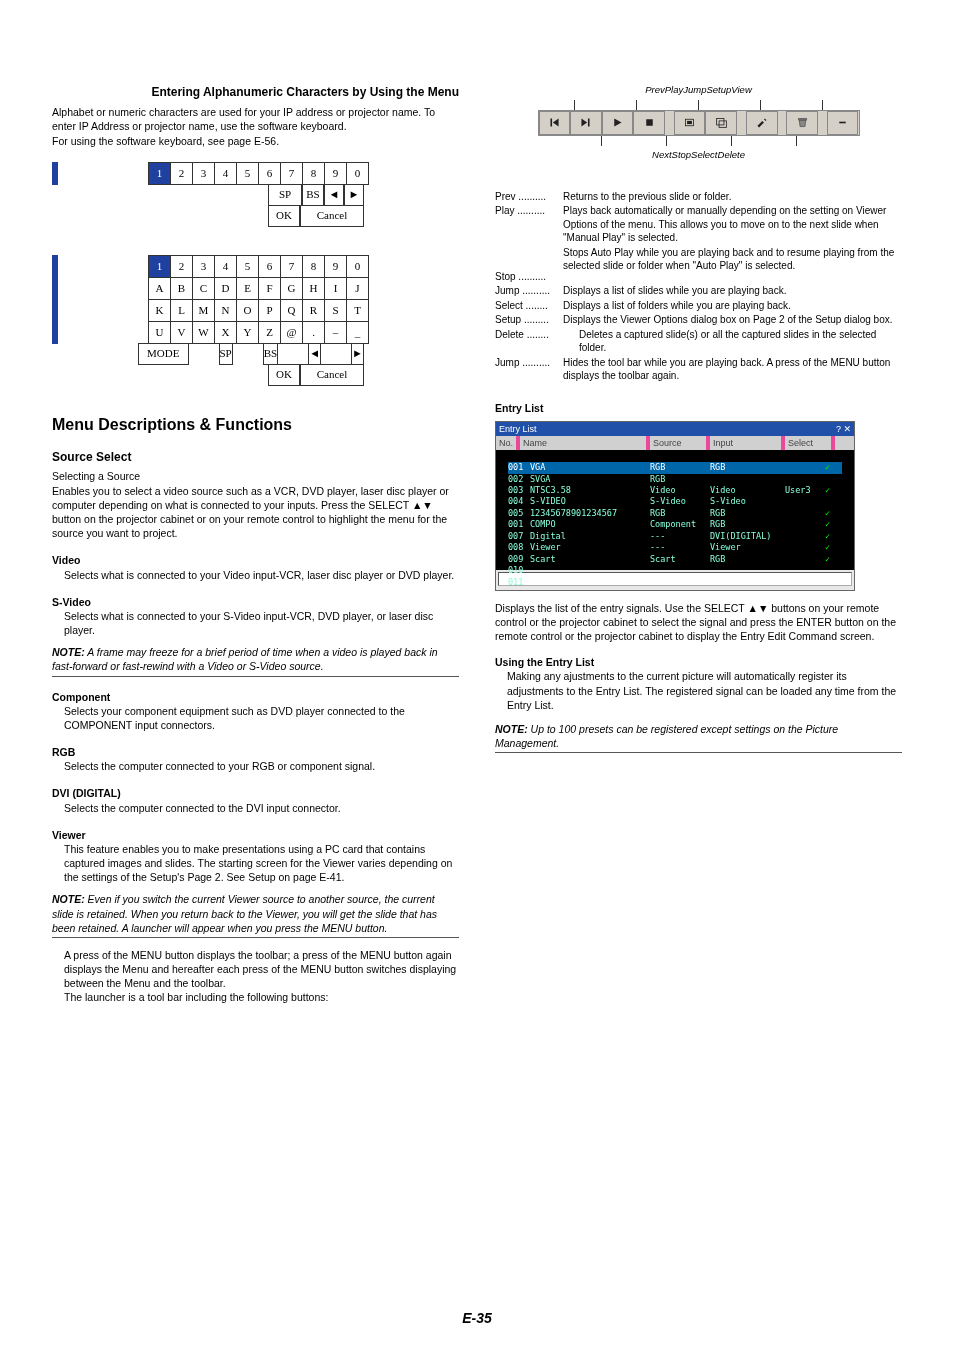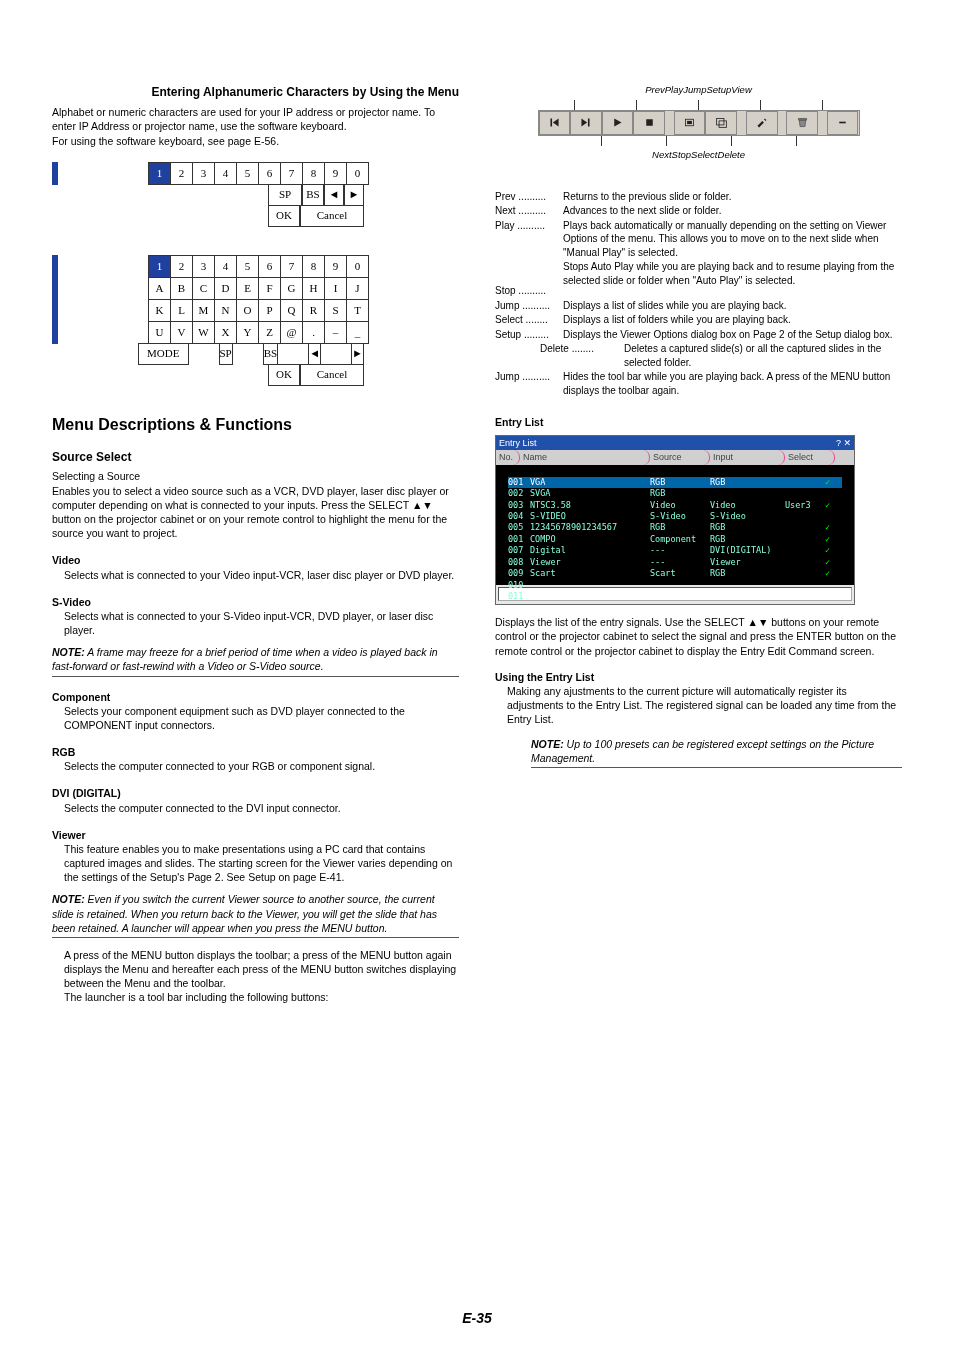--- a/index.html
+++ b/index.html
@@ -36,21 +36,21 @@
   .tb-lines div { border-left:1px solid #333; height:10px; width:1px; }
   .tb-bar { display:flex; width: 322px; margin: 0 auto; border:1px solid #888; background:#d4d0c8; }
   .tb-cell { flex:1; height:24px; border:1px solid #888; display:flex; align-items:center; justify-content:center; background:#d4d0c8; }
   .tb-cell svg { width:13px; height:13px; }
   .def-list { margin-top:10px; }
   .def-row { display:flex; font-size:10px; margin-bottom:1px; }
   .def-desc { flex:1; }
   .entry-img { width: 360px; height: 170px; background:#e8e8e8; border:1px solid #666; margin: 6px 0 10px 0; position:relative; font-size: 8.5px; color:#444; }
   .entry-tbar { background:#2050a8; color:#fff; font-size:9px; padding:1px 3px; display:flex; justify-content:space-between; }
   .entry-head { display:flex; background:#d0d0d0; font-size:9px; }
-  .entry-head div { padding:1px 3px; border-right:1px solid #ec4899;border-radius:7px; }
+  .entry-head div { padding:1px 3px; border-right:4px solid #ec4899; }
   .entry-body { background:#000; color:#8fd; font-size:8.5px; padding:12px; height:120px; font-family:monospace; }
   .entry-body div { display:flex; }
   .eb-no { width:22px; } .eb-name { width:120px; } .eb-src{width:60px;} .eb-inp{width:75px;} .eb-usr{width:40px;}
   .eb-chk { color:#0f0; }
   .entry-ft { background:#fff; height:14px; margin:2px; border:1px inset #aaa; }
   .page-num { position:absolute; bottom:20px; left:0; right:0; text-align:center; font-style:italic; font-weight:bold; font-size:14px; }
   .vbar { width:6px; background:#2040a0; }
 </style>
 </head>
 <body>
@@ -276,45 +276,41 @@
           <span>Delete</span>
         </div>
     </div>
 
     <div class="def-list" id="def-list">
         <div class="def-row">
           <div style="width:68px;">Prev ..........</div>
           <div class="def-desc">Returns to the previous slide or folder.</div>
         </div>
         <div class="def-row">
-          <div style="width:68px;">Next ..........</div>
-          <div class="def-desc">Advances to the next slide or folder.</div>
-        </div>
-        <div class="def-row">
           <div style="width:68px;">Play ..........</div>
           <div class="def-desc">Plays back automatically or manually depending on the setting on Viewer Options of the menu. This allows you to move on to the next slide when "Manual Play" is selected.</div>
         </div>
         <div class="def-row">
           <div style="width:68px;margin-top:24px;">Stop ..........</div>
           <div class="def-desc">Stops Auto Play while you are playing back and to resume playing from the selected slide or folder when "Auto Play" is selected.</div>
         </div>
         <div class="def-row">
           <div style="width:68px;">Jump ..........</div>
           <div class="def-desc">Displays a list of slides while you are playing back.</div>
         </div>
         <div class="def-row">
           <div style="width:68px;">Select ........</div>
           <div class="def-desc">Displays a list of folders while you are playing back.</div>
         </div>
         <div class="def-row">
           <div style="width:68px;">Setup .........</div>
           <div class="def-desc">Displays the Viewer Options dialog box on Page 2 of the Setup dialog box.</div>
         </div>
         <div class="def-row">
-          <div style="width:84px;margin-left:45px;">Delete ........</div>
+          <div style="width:84px;">Delete ........</div>
           <div class="def-desc">Deletes a captured slide(s) or all the captured slides in the selected folder.</div>
         </div>
         <div class="def-row">
           <div style="width:68px;">Jump ..........</div>
           <div class="def-desc">Hides the tool bar while you are playing back. A press of the MENU button displays the toolbar again.</div>
         </div>
       </div>
 
     <div class="item-head" style="margin-top:18px;">Entry List</div>
 
@@ -421,17 +417,17 @@
           </div>
         </div>
       <div class="entry-ft"></div>
     </div>
 
     <p>Displays the list of the entry signals. Use the SELECT ▲▼ buttons on your remote control or the projector cabinet to select the signal and press the ENTER button on the remote control or the projector cabinet to display the Entry Edit Command screen.</p>
 
     <div class="item-head" style="margin-top:12px;">Using the Entry List</div>
     <p class="indent">Making any ajustments to the current picture will automatically register its adjustments to the Entry List. The registered signal can be loaded any time from the Entry List.</p>
 
-    <p class="note" style="margin-top:10px;margin-left:36px;"><b>NOTE:</b> <span>Up to 100 presets can be registered except settings on the Picture Management.</span></p>
+    <p class="note" style="margin-top:10px;"><b>NOTE:</b> <span>Up to 100 presets can be registered except settings on the Picture Management.</span></p>
   </div>
 </div>
 
 <div class="page-num">E-35</div>
 
 </body></html>

